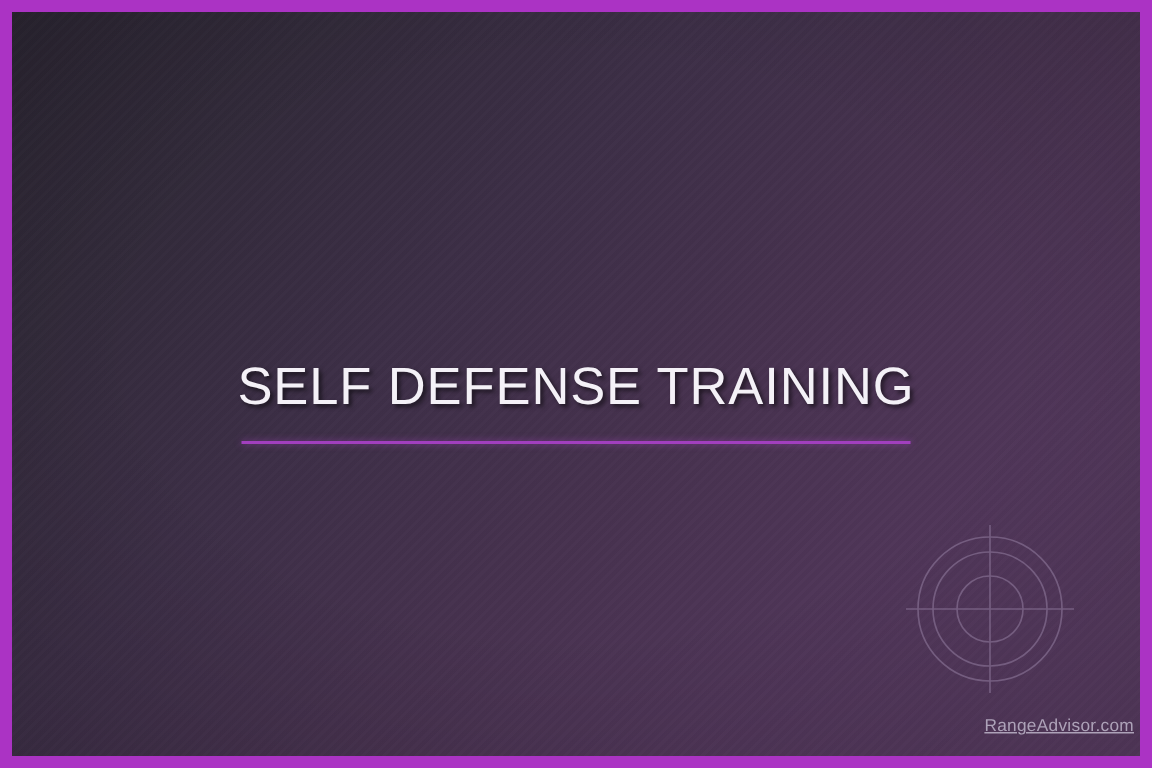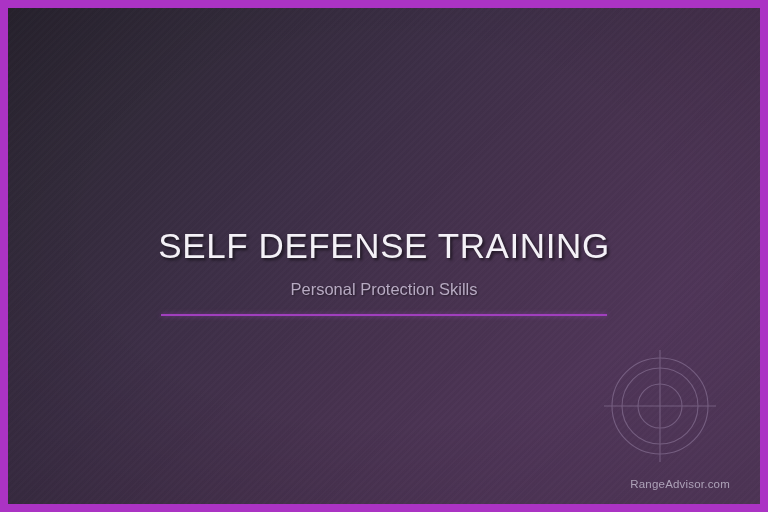--- a/index.html
+++ b/index.html
@@ -74,21 +74,21 @@
     left: 0;
     right: 0;
     top: 214px;
     text-align: center;
   }
   #slide-title {
     font-size: 35px;
     letter-spacing: 0.6px;
     color: #f4f1f7;
     font-weight: normal;
-    margin: 4px;
+    margin: 16px;
     line-height: 40px;
     text-shadow: 2px 2px 3px rgba(0,0,0,0.55);
   }
   #slide-subtitle {
     font-size: 16.5px;
     color: #b7aac2;
     margin: 0;
     padding-top: 8px;
     line-height: 22px;
     text-shadow: 1px 1px 2px rgba(0,0,0,0.45);
@@ -106,25 +106,26 @@
     position: absolute;
     left: 26px;
     top: 424px;
     width: 172px;
     height: 72px;
   }
 
   
   #footer-url {
     position: absolute;
-    right: 30px;
+    right: 4px;
     bottom: 14px;
     font-size: 11.5px;
     color: #ada2b8;
     letter-spacing: 0.2px;
+    text-decoration: underline;
   }
 </style>
 </head>
 <body>
 
 <div id="slide">
 
   <div id="slide-bg"></div>
   <div id="slide-texture"></div>
   <div id="vignette"></div>
@@ -136,20 +137,19 @@
         <circle cx="60" cy="60" r="38"></circle>
         <circle cx="60" cy="60" r="48"></circle>
         <line x1="60" y1="4" x2="60" y2="116"></line>
         <line x1="4" y1="60" x2="116" y2="60"></line>
       </g>
     </svg>
   </div>
 
   <div id="title-block">
     <h1 id="slide-title">SELF DEFENSE TRAINING</h1>
-    <p id="slide-subtitle">Personal Protection Skills</p>
     <div id="title-divider"></div>
   </div>
 
 
   <div id="footer-url">RangeAdvisor.com</div>
 
 </div>
 
 </body></html>

